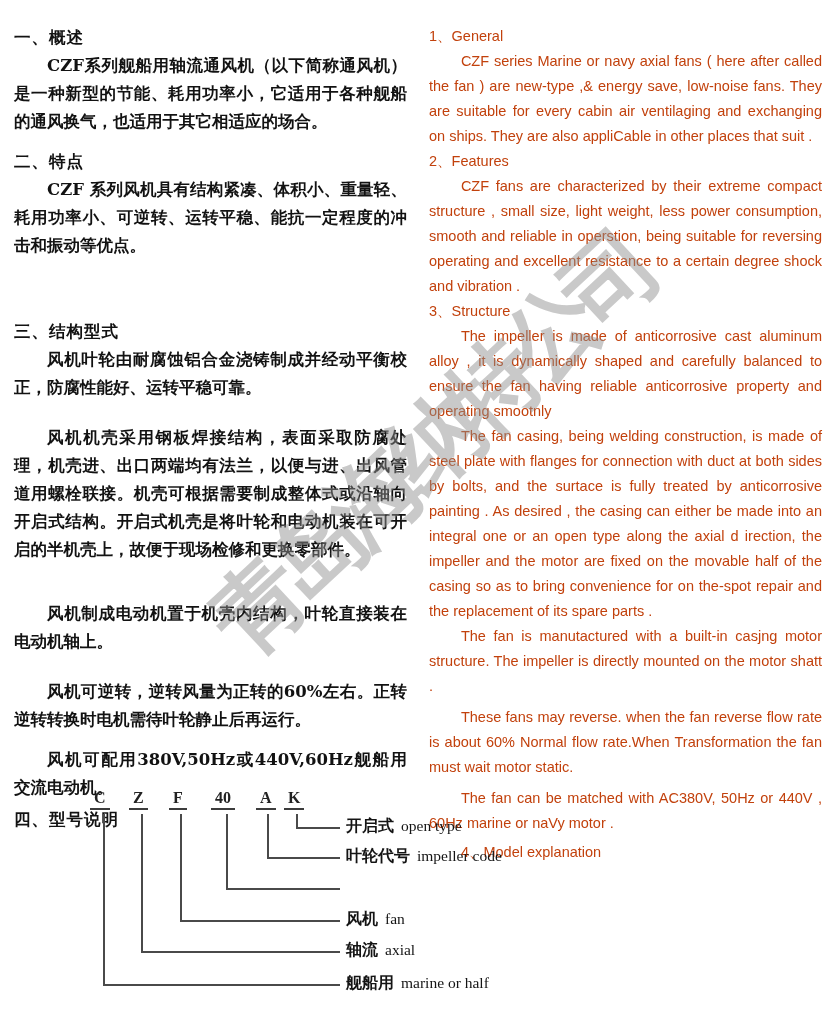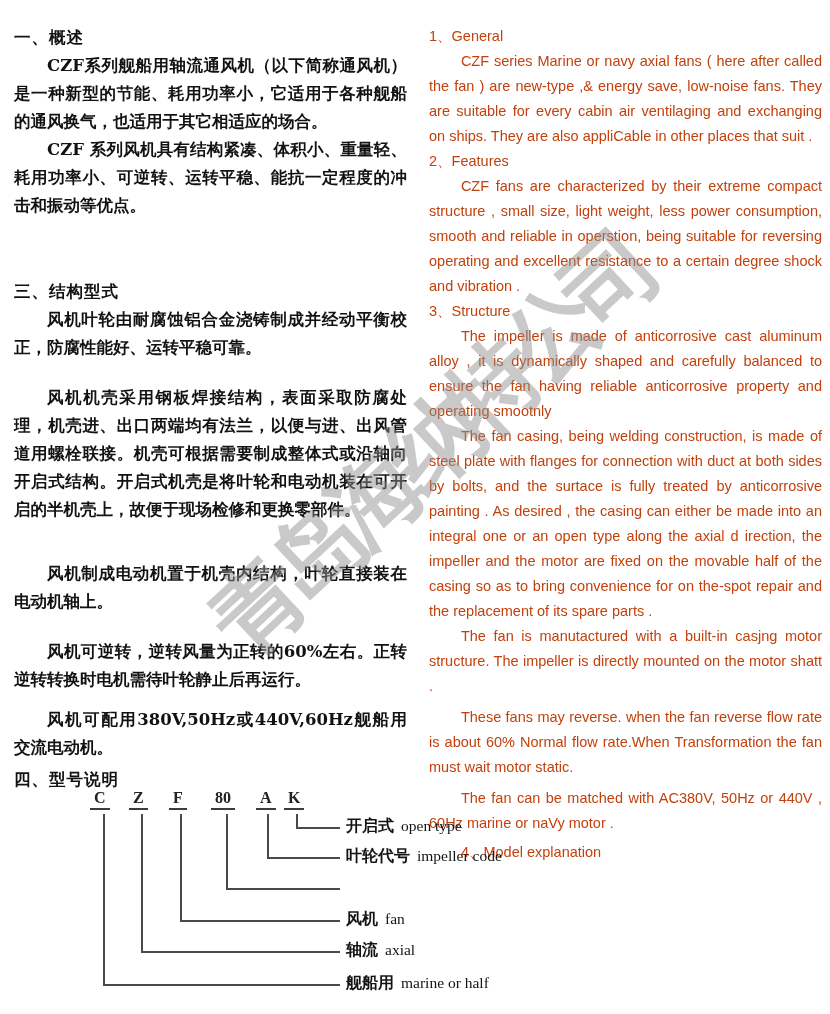--- a/index.html
+++ b/index.html
@@ -67,20 +67,21 @@
 </head>
 <body>
 
 <div class="page">
 
   <div class="text-layer">
 
     <div class="col col-cn">
       <div class="cn-h">一、概述</div>
       <p class="cn-p">CZF系列舰船用轴流通风机（以下简称通风机）是一种新型的节能、耗用功率小，它适用于各种舰船的通风换气，也适用于其它相适应的场合。</p>
+      <div class="cn-h mt-s">二、特点</div>
       <p class="cn-p">CZF 系列风机具有结构紧凑、体积小、重量轻、耗用功率小、可逆转、运转平稳、能抗一定程度的冲击和振动等优点。</p>
       <div class="cn-h mt-l">三、结构型式</div>
       <p class="cn-p">风机叶轮由耐腐蚀铝合金浇铸制成并经动平衡校正，防腐性能好、运转平稳可靠。</p>
       <p class="cn-p mt-m">风机机壳采用钢板焊接结构，表面采取防腐处理，机壳进、出口两端均有法兰，以便与进、出风管道用螺栓联接。机壳可根据需要制成整体式或沿轴向开启式结构。开启式机壳是将叶轮和电动机装在可开启的半机壳上，故便于现场检修和更换零部件。</p>
       <p class="cn-p mt-ml">风机制成电动机置于机壳内结构，叶轮直接装在电动机轴上。</p>
       <p class="cn-p mt-m">风机可逆转，逆转风量为正转的60%左右。正转逆转转换时电机需待叶轮静止后再运行。</p>
       <p class="cn-p mt-s">风机可配用380V,50Hz或440V,60Hz舰船用交流电动机。</p>
       <div class="cn-h mt-xs">四、型号说明</div>
     </div>
 
@@ -97,21 +98,21 @@
       <p class="en-p mt-en">The fan can be matched with AC380V, 50Hz or 440V , 60Hz marine or naVy motor .</p>
       <div class="en-h-indent mt-xs">4、Model explanation</div>
     </div>
   </div>
 
   <div class="diagram">
 
     <span class="dg-letter" style="left:90px;">C</span>
     <span class="dg-letter" style="left:129px;">Z</span>
     <span class="dg-letter" style="left:169px;">F</span>
-    <span class="dg-letter" style="left:211px;">80</span>
+    <span class="dg-letter" style="left:211px;">40</span>
     <span class="dg-letter" style="left:256px;">A</span>
     <span class="dg-letter" style="left:284px;">K</span>
 
     <div class="dg-v" style="left:103px; height:172px;"></div>
     <div class="dg-v" style="left:141px; height:139px;"></div>
     <div class="dg-v" style="left:180px; height:108px;"></div>
     <div class="dg-v" style="left:226px; height:76px;"></div>
     <div class="dg-v" style="left:267px; height:45px;"></div>
     <div class="dg-v" style="left:296px; height:15px;"></div>
 

